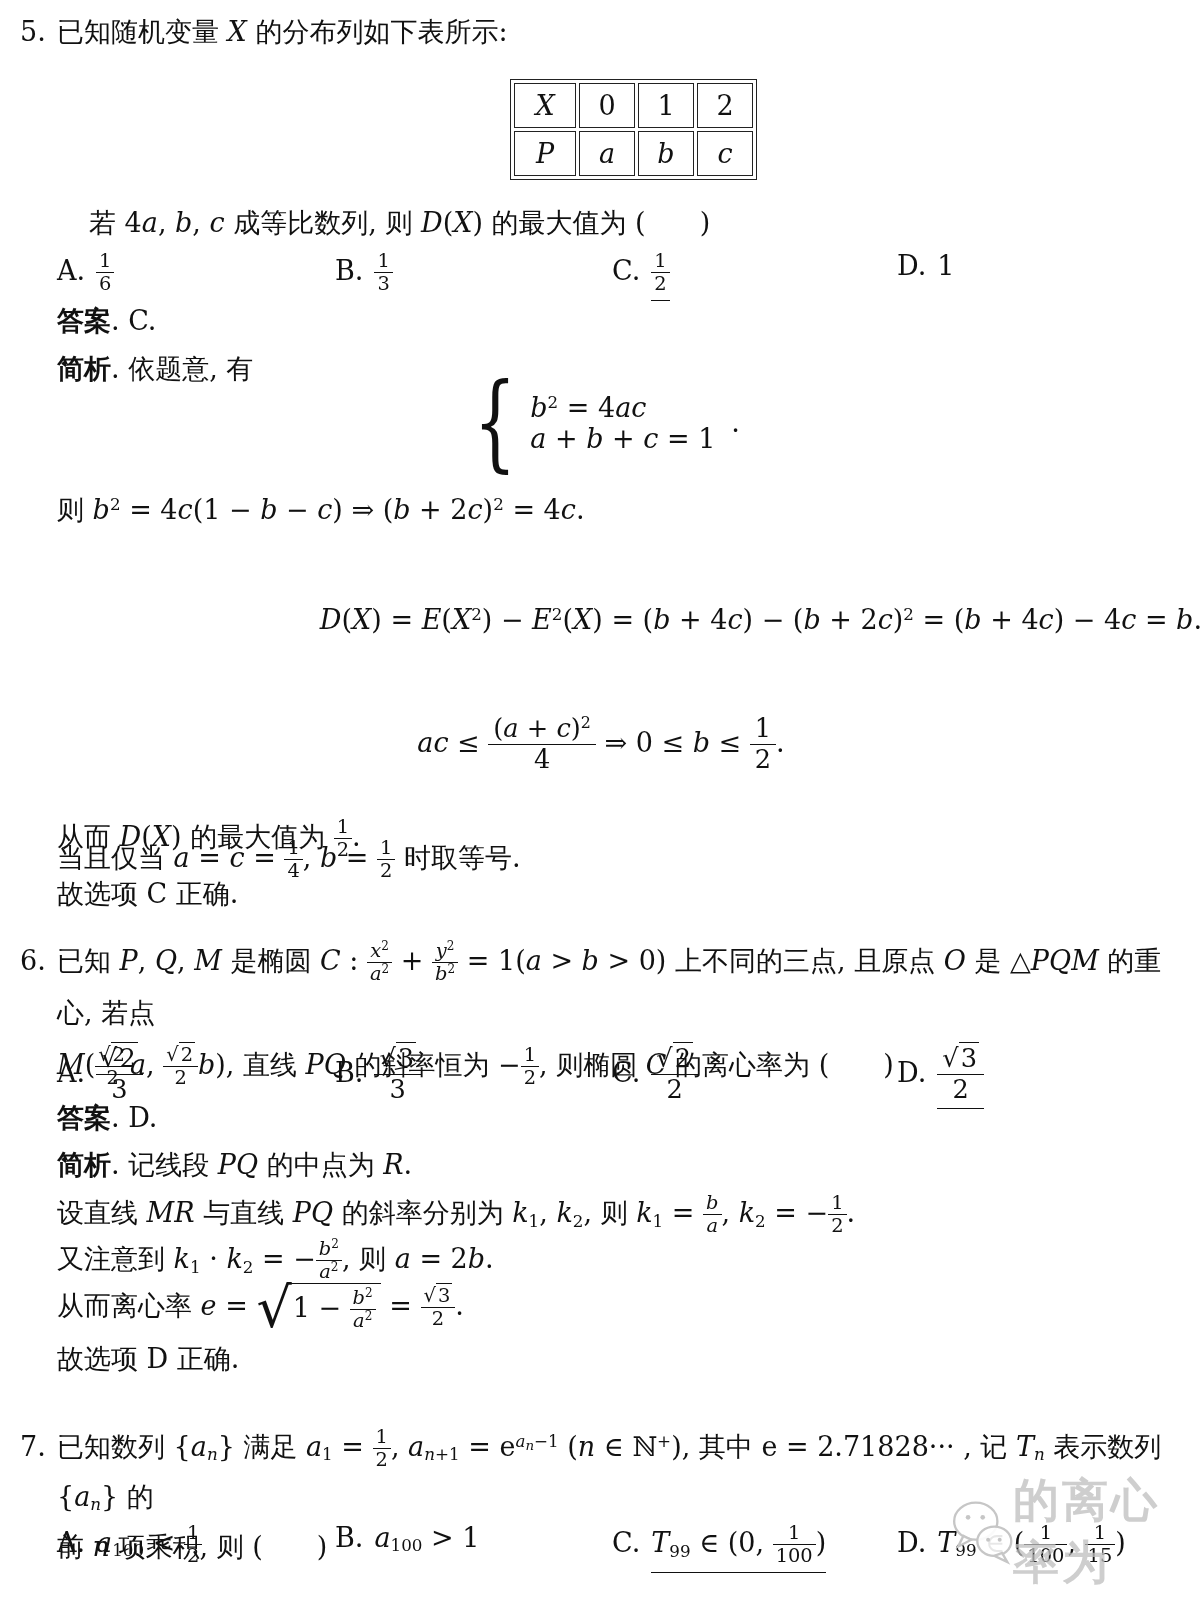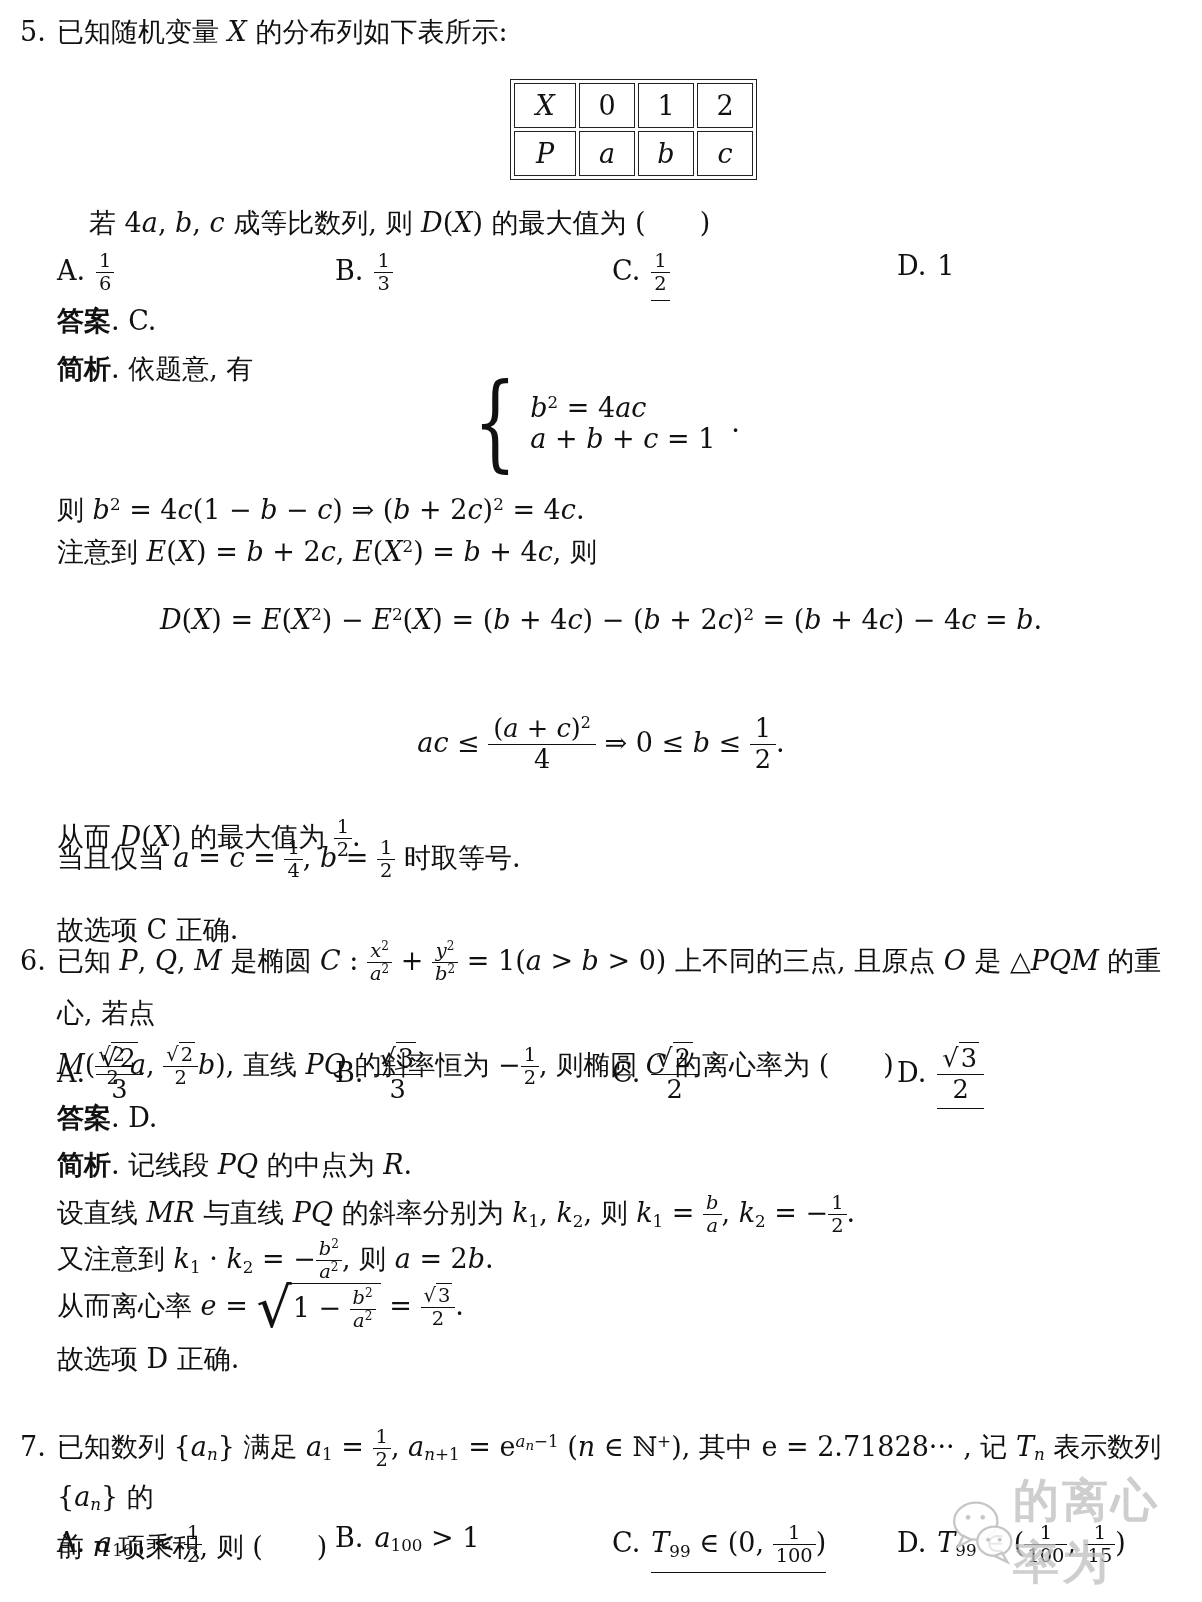--- a/index.html
+++ b/index.html
@@ -94,26 +94,25 @@
       <span class="brace">{</span>
       <span class="clines">
         <span><i>b</i><sup>2</sup> = 4<i>ac</i></span>
         <span><i>a</i> + <i>b</i> + <i>c</i> = 1</span>
       </span>
       <span class="ctail">.</span>
     </span>
   </div>
 
   <div class="ln" style="top:492px;">则 <i>b</i><sup>2</sup> = 4<i>c</i>(1 − <i>b</i> − <i>c</i>) ⇒ (<i>b</i> + 2<i>c</i>)<sup>2</sup> = 4<i>c</i>.</div>
-  <div class="ln" style="top:534px;">注意到 <i>E</i>(<i>X</i>) = <i>b</i> + 2<i>c</i>, <i>E</i>(<i>X</i><sup>2</sup>) = <i>b</i> + 4<i>c</i>, 则</div>
-  <div class="disp" style="top:604px;"><i>D</i>(<i>X</i>) = <i>E</i>(<i>X</i><sup>2</sup>) − <i>E</i><sup>2</sup>(<i>X</i>) = (<i>b</i> + 4<i>c</i>) − (<i>b</i> + 2<i>c</i>)<sup>2</sup> = (<i>b</i> + 4<i>c</i>) − 4<i>c</i> = <i>b</i>.</div>
+  <div class="disp" style="top:604px;text-align:right;"><i>D</i>(<i>X</i>) = <i>E</i>(<i>X</i><sup>2</sup>) − <i>E</i><sup>2</sup>(<i>X</i>) = (<i>b</i> + 4<i>c</i>) − (<i>b</i> + 2<i>c</i>)<sup>2</sup> = (<i>b</i> + 4<i>c</i>) − 4<i>c</i> = <i>b</i>.</div>
   <div class="disp" style="top:714px;"><i>ac</i> ≤ <span class="fr big"><span>(<i>a</i> + <i>c</i>)<sup>2</sup></span><span>4</span></span> ⇒ 0 ≤ <i>b</i> ≤ <span class="fr big"><span>1</span><span>2</span></span>.</div>
   <div class="ln" style="top:816px;">从而 <i>D</i>(<i>X</i>) 的最大值为 <span class="fr"><span>1</span><span>2</span></span>.</div>
   <div class="ln" style="top:837px;">当且仅当 <i>a</i> = <i>c</i> = <span class="fr"><span>1</span><span>4</span></span>, <i>b</i> = <span class="fr"><span>1</span><span>2</span></span> 时取等号.</div>
-  <div class="ln" style="top:912px;">故选项 C 正确.</div>
+  <div class="ln" style="top:876px;">故选项 C 正确.</div>
 
   <div class="qstem" style="top:935px;">
     <span class="qnum">6.</span><span>已知 <i>P</i>, <i>Q</i>, <i>M</i> 是椭圆 <i>C</i> : <span class="fr"><span><i>x</i><sup>2</sup></span><span><i>a</i><sup>2</sup></span></span> + <span class="fr"><span><i>y</i><sup>2</sup></span><span><i>b</i><sup>2</sup></span></span> = 1(<i>a</i> &gt; <i>b</i> &gt; 0) 上不同的三点, 且原点 <i>O</i> 是 △<i>PQM</i> 的重心, 若点<br><i>M</i>(<span class="fr"><span><span class="sq">√<span class="sqb">2</span></span></span><span>2</span></span><i>a</i>, <span class="fr"><span><span class="sq">√<span class="sqb">2</span></span></span><span>2</span></span><i>b</i>), 直线 <i>PQ</i> 的斜率恒为 −<span class="fr"><span>1</span><span>2</span></span>, 则椭圆 <i>C</i> 的离心率为 (　　)</span>
   </div>
 
   <div class="optrow" style="top:1044px;">
     <span class="opt o-a"><span class="olab">A.</span><span><span class="fr big"><span><span class="sq">√<span class="sqb">2</span></span></span><span>3</span></span></span></span>
     <span class="opt o-b"><span class="olab">B.</span><span><span class="fr big"><span><span class="sq">√<span class="sqb">3</span></span></span><span>3</span></span></span></span>
     <span class="opt o-c"><span class="olab">C.</span><span><span class="fr big"><span><span class="sq">√<span class="sqb">2</span></span></span><span>2</span></span></span></span>
     <span class="opt o-d"><span class="olab">D.</span><span><u class="ansu"><span class="fr big"><span><span class="sq">√<span class="sqb">3</span></span></span><span>2</span></span></u></span></span>

